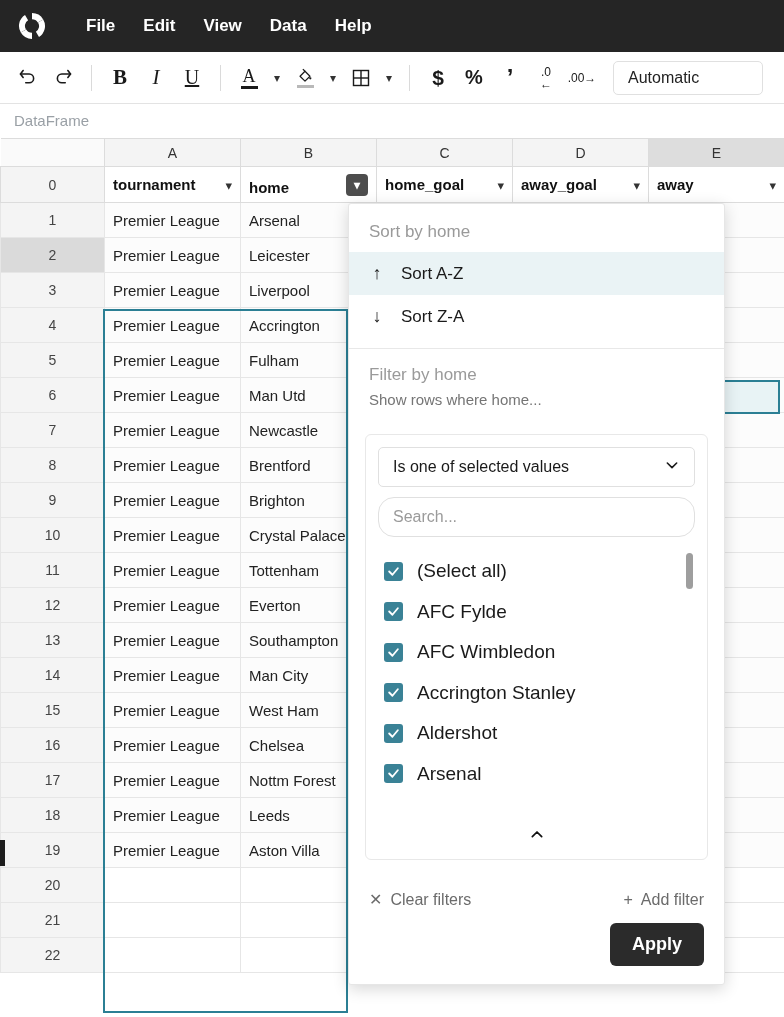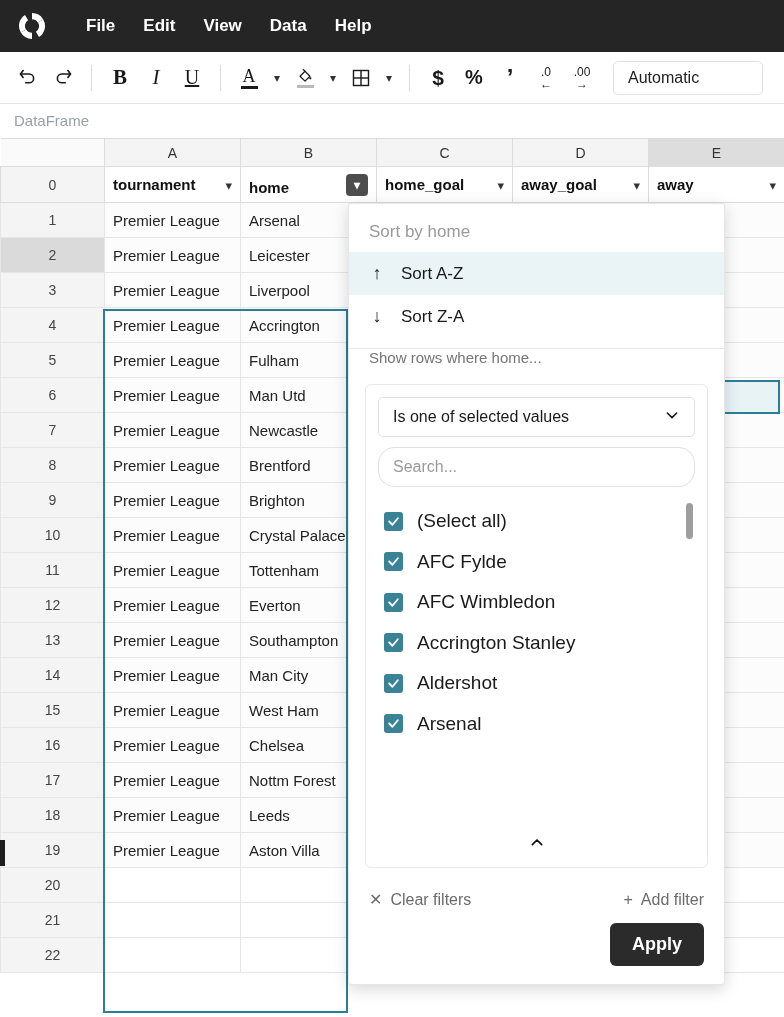--- a/index.html
+++ b/index.html
@@ -129,21 +129,21 @@
     padding: 11px 20px; font-size: 17px; color: #1a1a1a;
   }
   .sort-opt.hl { background: #eaf3f5; }
   .sort-opt .ar { font-size: 18px; width: 16px; text-align: center; }
   .panel-div { height: 1px; background: #e8e8e8; margin-top: 10px; }
 
   .filter-title { font-size: 17px; color: #9a9a9a; padding: 16px 20px 6px 20px; }
   .filter-sub { font-size: 15px; color: #757575; padding: 0 20px 10px 20px; }
 
   .filter-card {
-    margin: 8px 16px; border: 1px solid #e8e8e8; border-radius: 6px;
+    margin: 16px 16px; border: 1px solid #e8e8e8; border-radius: 6px;
     padding: 12px; display:flex; flex-direction:column; gap:10px;
     flex: 1 1 auto; min-height: 0; text-align: right;
   }
   .select-box {
     height: 40px; border: 1px solid #e0e0e0; border-radius: 5px;
     display: flex; align-items: center; justify-content: space-between;
     padding: 0 14px; font-size: 16px; color: #1a1a1a; background:#fff;
     flex: 0 0 auto;
   }
   .search-box {
@@ -255,21 +255,21 @@
     <div class="tb-btn" style="font-size:21px;font-weight:bold;">$</div>
     <div class="tb-btn" style="font-size:20px;font-weight:bold;">%</div>
     <div class="tb-btn" style="font-size:24px;font-weight:bold;line-height:0.5;">’</div>
     <div class="tb-btn">
       <div style="display:flex;flex-direction:column;align-items:center;line-height:1;">
         <span style="font-size:12px;">.0</span>
         <span style="font-size:12px;">←</span>
       </div>
     </div>
     <div class="tb-btn">
-      <div style="display:flex;flex-direction:column;align-items:center;line-height:1;">
+      <div style="display:flex;flex-direction:row;align-items:center;line-height:1;">
         <span style="font-size:12px;">.00</span>
         <span style="font-size:12px;">→</span>
       </div>
     </div>
     <div class="numfmt">
       <span>Automatic</span>
     </div>
   </div>
 
   <div class="dfbar">
@@ -520,20 +520,21 @@
       <span class="ar">↑</span>
       <span>Sort A-Z</span>
     </div>
     <div class="sort-opt">
       <span class="ar">↓</span>
       <span>Sort Z-A</span>
     </div>
 
     <div class="panel-div"></div>
 
+    <div class="filter-title">Filter by home</div>
     <div class="filter-sub">Show rows where home...</div>
 
     <div class="filter-card">
       <div class="select-box">
         <span>Is one of selected values</span>
         <span>
           <svg width="16" height="16" viewBox="0 0 24 24" fill="none" stroke="#1a1a1a" stroke-width="2.4" stroke-linecap="round" stroke-linejoin="round">
               <polyline points="5,9 12,16 19,9"></polyline>
             </svg>
         </span>

